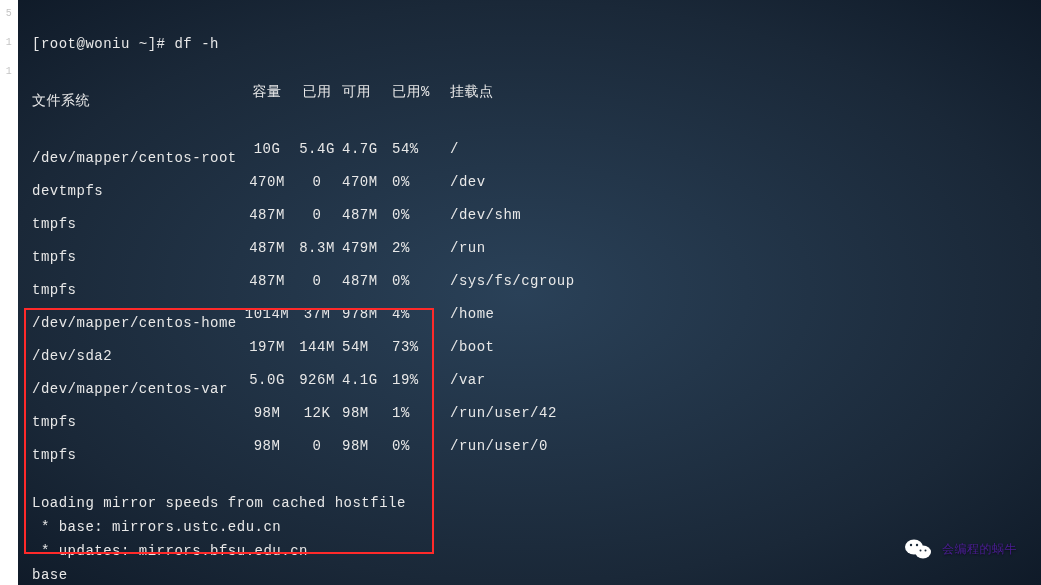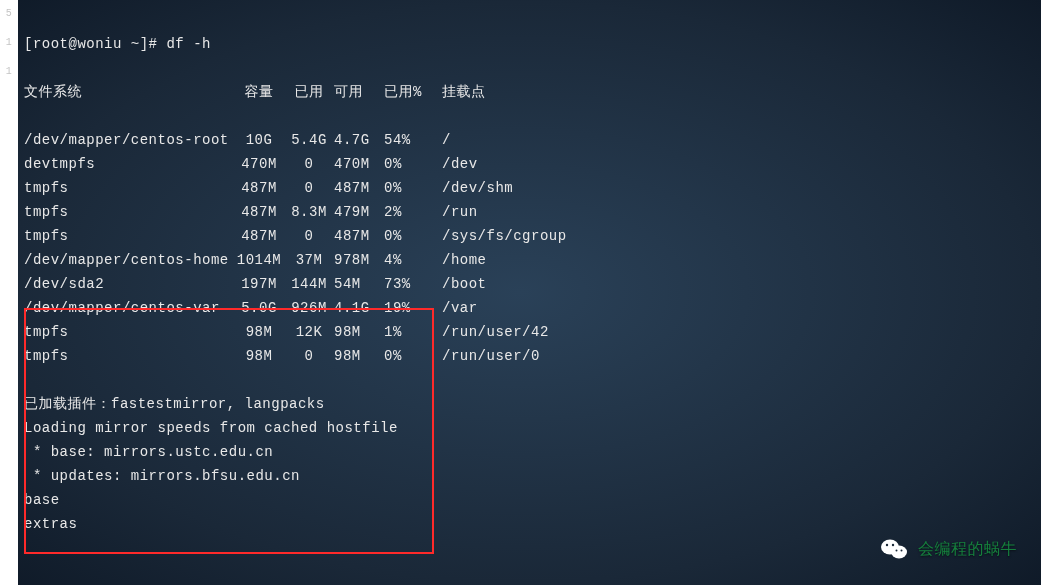--- a/index.html
+++ b/index.html
@@ -30,48 +30,48 @@
     align-items: center;
     padding-top: 8px;
   }
   .left-gutter span { margin-bottom: 18px; opacity: 0.5; }
   .terminal {
     position: absolute;
     left: 18px;
     top: 0;
     right: 0;
     bottom: 0;
-    padding: 8px 6px;
+    padding: 8px 14px;
     white-space: pre;
     line-height: 24px;
   }
   .red-box {
     border: 2px solid #ff2a2a;
     position: absolute;
     left: 24px;
     top: 308px;
     width: 410px;
     height: 246px;
     pointer-events: none;
   }
   .watermark {
     position: absolute;
     right: 24px;
     bottom: 24px;
     display: flex;
     align-items: center;
-    color: #15803d;
+    color: #4c1d95;
     text-shadow: 0 1px 2px rgba(0,0,0,0.6);
     font-family: sans-serif;
-    font-size: 16px;
+    font-size: 12px;
   }
   .watermark svg { margin-right: 10px; }
   .prompt { color: #e8e8e8; }
   .row { display: flex; }
-  .col-fs   { width: 210px; }
+  .col-fs   { width: 210px; margin-top: 9px; }
   .col-size { width: 50px; text-align: center; }
   .col-used { width: 50px; text-align: center; }
   .col-avail{ width: 50px; text-align: left; }
   .col-pct  { width: 50px; }
   .col-mnt  { padding-left: 8px; }
 </style>
 </head>
 <body>
 
 <div class="left-gutter">
@@ -84,21 +84,21 @@
 <div class="prompt">[root@woniu ~]# df -h</div>
 <div class="row">
   <span class="col-fs">文件系统</span>
   <span class="col-size">容量</span>
   <span class="col-used">已用</span>
   <span class="col-avail">可用</span>
   <span class="col-pct">已用%</span>
   <span class="col-mnt">挂载点</span>
 </div>
 <div id="df-rows"><div class="row"><span class="col-fs">/dev/mapper/centos-root</span><span class="col-size">10G</span><span class="col-used">5.4G</span><span class="col-avail">4.7G</span><span class="col-pct">54%</span><span class="col-mnt">/</span></div><div class="row"><span class="col-fs">devtmpfs</span><span class="col-size">470M</span><span class="col-used">0</span><span class="col-avail">470M</span><span class="col-pct">0%</span><span class="col-mnt">/dev</span></div><div class="row"><span class="col-fs">tmpfs</span><span class="col-size">487M</span><span class="col-used">0</span><span class="col-avail">487M</span><span class="col-pct">0%</span><span class="col-mnt">/dev/shm</span></div><div class="row"><span class="col-fs">tmpfs</span><span class="col-size">487M</span><span class="col-used">8.3M</span><span class="col-avail">479M</span><span class="col-pct">2%</span><span class="col-mnt">/run</span></div><div class="row"><span class="col-fs">tmpfs</span><span class="col-size">487M</span><span class="col-used">0</span><span class="col-avail">487M</span><span class="col-pct">0%</span><span class="col-mnt">/sys/fs/cgroup</span></div><div class="row"><span class="col-fs">/dev/mapper/centos-home</span><span class="col-size">1014M</span><span class="col-used">37M</span><span class="col-avail">978M</span><span class="col-pct">4%</span><span class="col-mnt">/home</span></div><div class="row"><span class="col-fs">/dev/sda2</span><span class="col-size">197M</span><span class="col-used">144M</span><span class="col-avail">54M</span><span class="col-pct">73%</span><span class="col-mnt">/boot</span></div><div class="row"><span class="col-fs">/dev/mapper/centos-var</span><span class="col-size">5.0G</span><span class="col-used">926M</span><span class="col-avail">4.1G</span><span class="col-pct">19%</span><span class="col-mnt">/var</span></div><div class="row"><span class="col-fs">tmpfs</span><span class="col-size">98M</span><span class="col-used">12K</span><span class="col-avail">98M</span><span class="col-pct">1%</span><span class="col-mnt">/run/user/42</span></div><div class="row"><span class="col-fs">tmpfs</span><span class="col-size">98M</span><span class="col-used">0</span><span class="col-avail">98M</span><span class="col-pct">0%</span><span class="col-mnt">/run/user/0</span></div></div>
-<div id="yum-lines"><div>已加载插件：fastestmirror, langpacks</div><div>Loading mirror speeds from cached hostfile</div><div> * base: mirrors.ustc.edu.cn</div><div> * updates: mirrors.bfsu.edu.cn</div><div>base</div><div>extras</div></div>
+<div id="yum-lines"><div>Loading mirror speeds from cached hostfile</div><div> * base: mirrors.ustc.edu.cn</div><div> * updates: mirrors.bfsu.edu.cn</div><div>base</div><div>extras</div></div>
 
 </div>
 
 <div class="red-box"></div>
 
 <div class="watermark">
   <svg width="28" height="24" viewBox="0 0 28 24">
     <ellipse cx="10" cy="10" rx="9" ry="7.5" fill="#fff"></ellipse>
     <ellipse cx="19" cy="15" rx="8" ry="6.5" fill="#fff"></ellipse>
     <circle cx="7" cy="8" r="1.2" fill="#1a2838"></circle>

